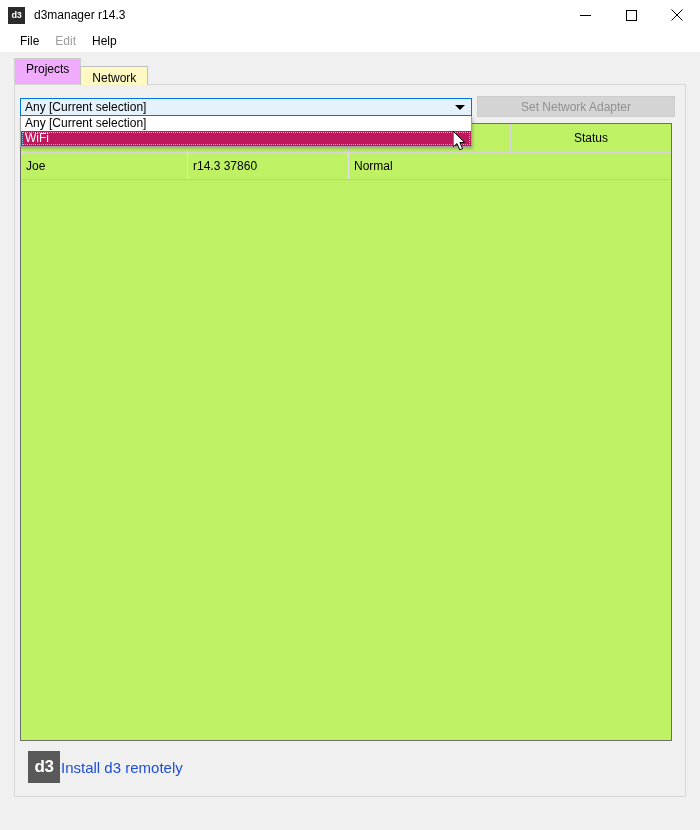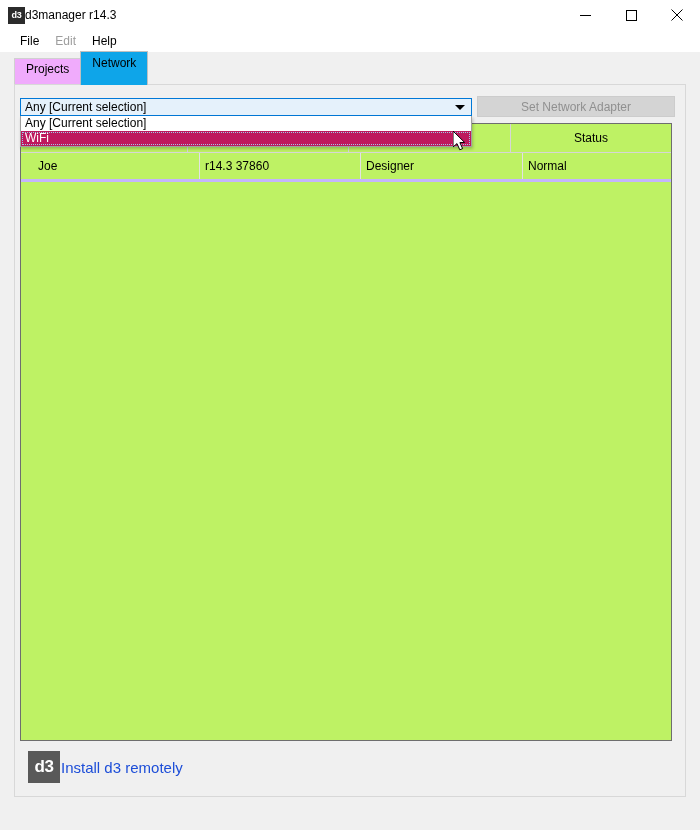--- a/index.html
+++ b/index.html
@@ -33,20 +33,21 @@
     background: #2b2b2b;
     color: #ffffff;
     font-size: 9px;
     font-weight: bold;
     display: flex;
     align-items: center;
     justify-content: center;
     letter-spacing: -0.3px;
   }
   .title-text {
+    margin-left: 9px;
     font-size: 12px;
     color: #000;
   }
   .win-buttons {
     position: absolute;
     right: 0; top: 0;
     height: 30px;
     display: flex;
   }
   .win-btn {
@@ -89,22 +90,22 @@
     line-height: 21px;
     padding: 0 11px;
     font-size: 12px;
     border: 1px solid #d0d0d0;
     border-bottom: none;
     background: #f0abfc;
     box-sizing: border-box;
     color: #000;
   }
   .tab.active {
-    background: #0ea5e9;
-    height: 34px;
+    background: #fef9c3;
+    height: 19px;
     line-height: 22px;
     border-color: #c0c0c0;
     position: relative;
     z-index: 3;
     margin-left: -1px;
   }
 
   
   .tabpage {
     position: absolute;
@@ -213,22 +214,21 @@
     display: flex;
     align-items: center;
     justify-content: center;
     border-right: 1px solid #d6d6d6;
     box-sizing: border-box;
   }
   .th:last-child { border-right: none; }
   .trow {
     display: flex;
     height: 26px;
-    border-bottom: 3px solid #c4b5fd;
-    padding-left: 12px;
+    border-bottom: 1px solid #c4b5fd;
   }
   .td {
     font-size: 12px;
     color: #000;
     display: flex;
     align-items: center;
     padding-left: 5px;
     border-right: 1px solid #e2e2e2;
     box-sizing: border-box;
   }
@@ -313,21 +313,20 @@
 <div class="table">
   <div class="thead">
     <div class="th c1"></div>
     <div class="th c2"></div>
     <div class="th c3"></div>
     <div class="th c4">Status</div>
   </div>
   <div class="trow">
     <div class="td c1">Joe</div>
     <div class="td c2">r14.3 37860</div>
-    <div class="td c3">Designer</div>
     <div class="td c4">Normal</div>
   </div>
 </div>
 
 <div class="adapter-btn">Set Network Adapter</div>
 
 <div class="combo">
   <div class="combo-text">Any [Current selection]</div>
   <div class="combo-arrow">
       <div class="tri"></div>

